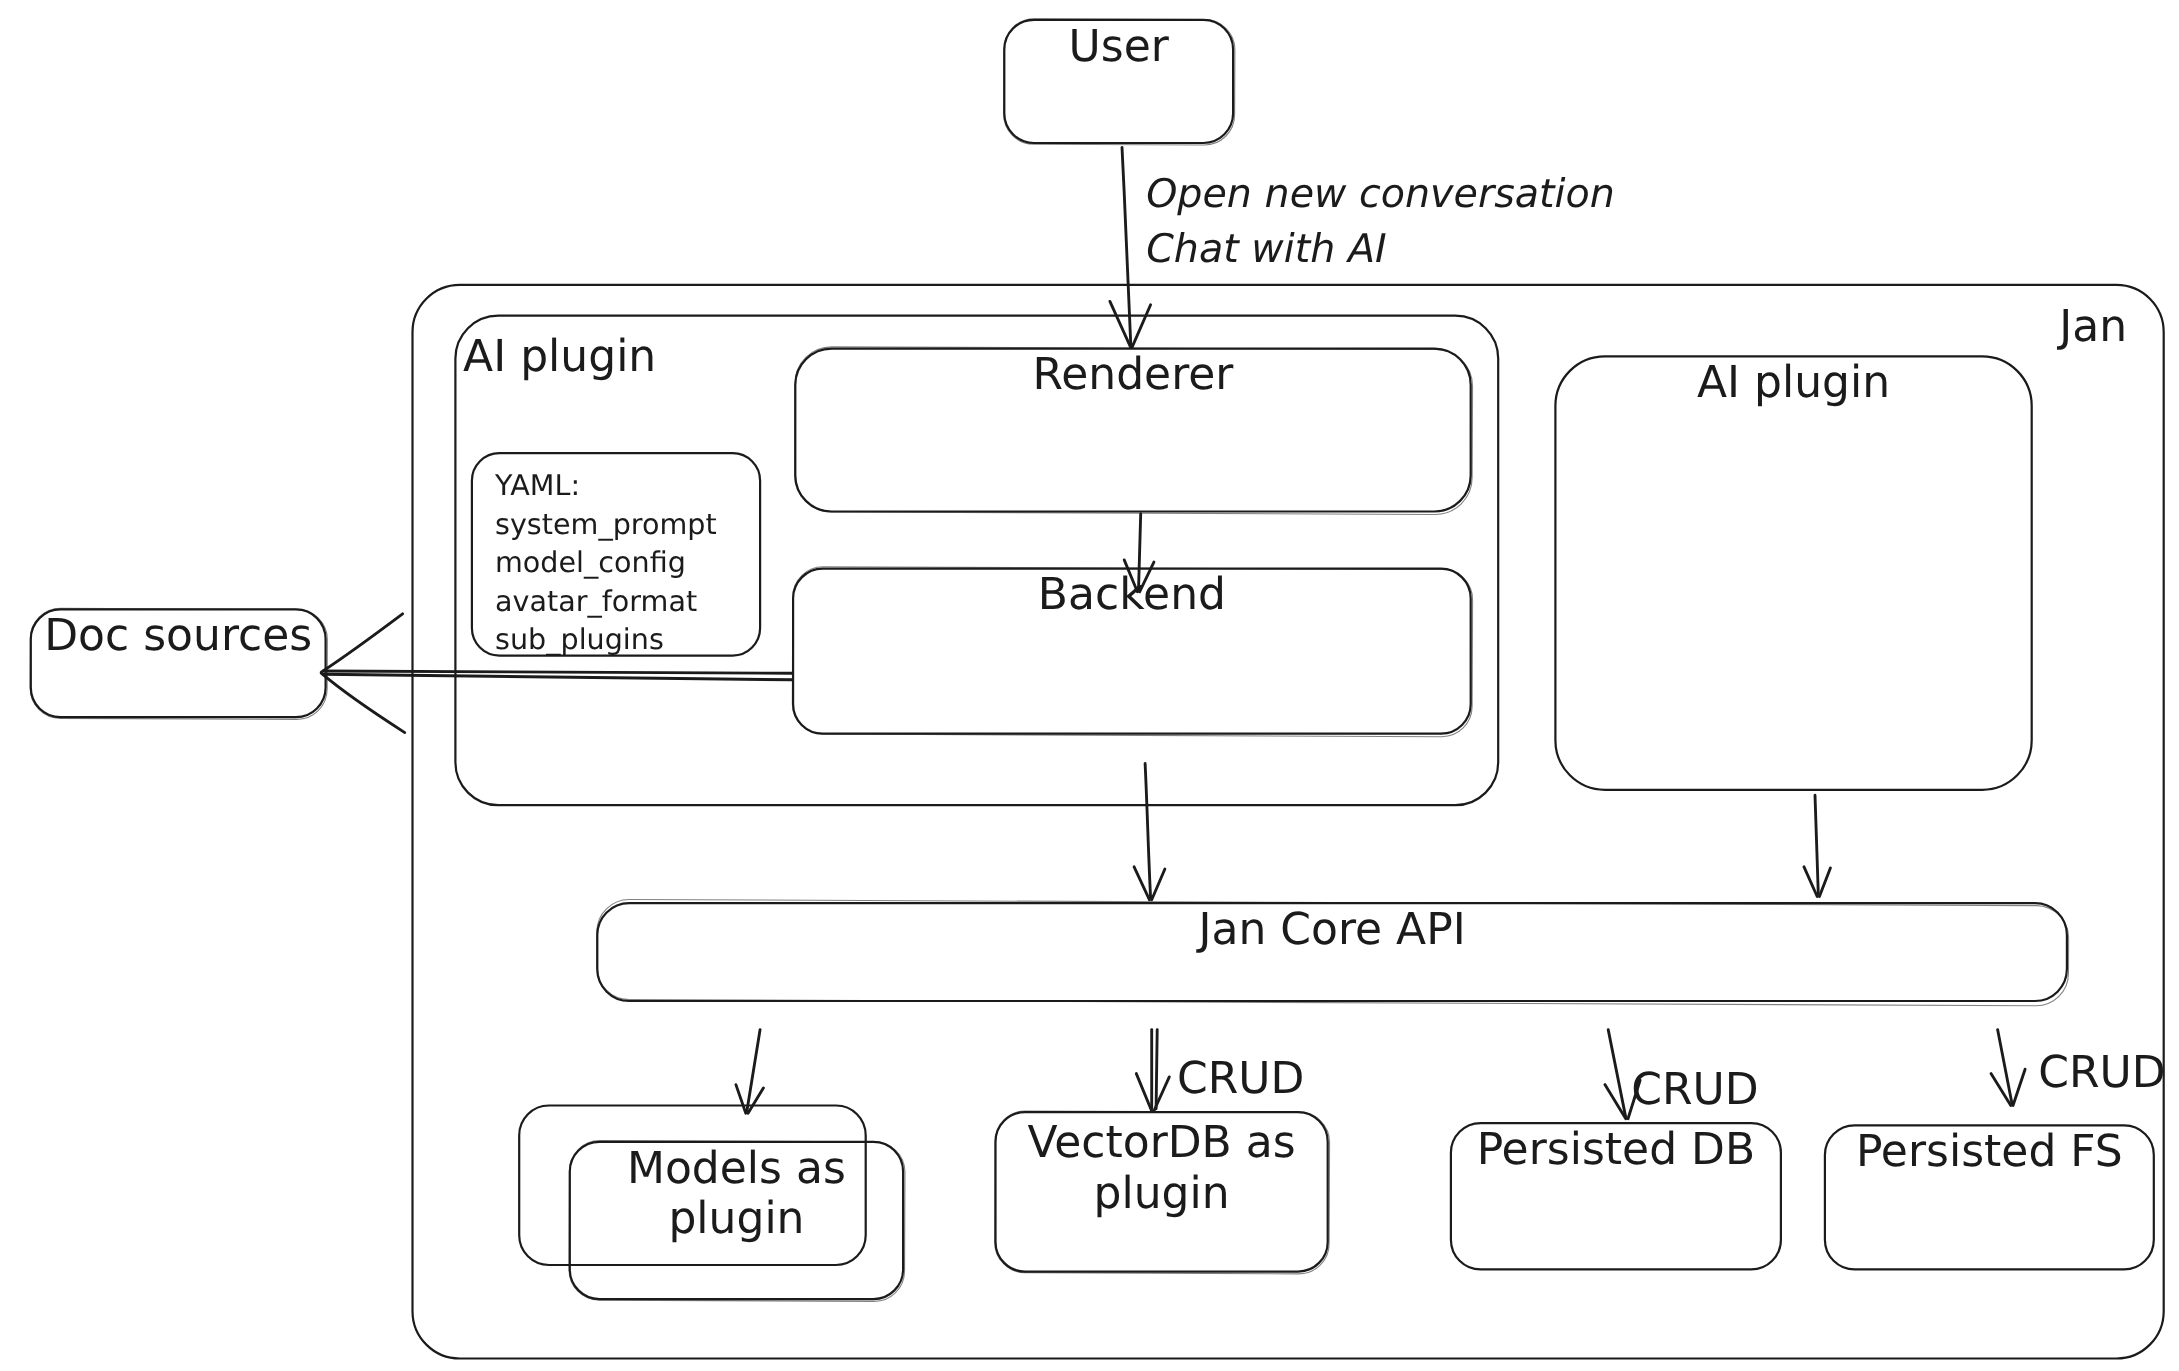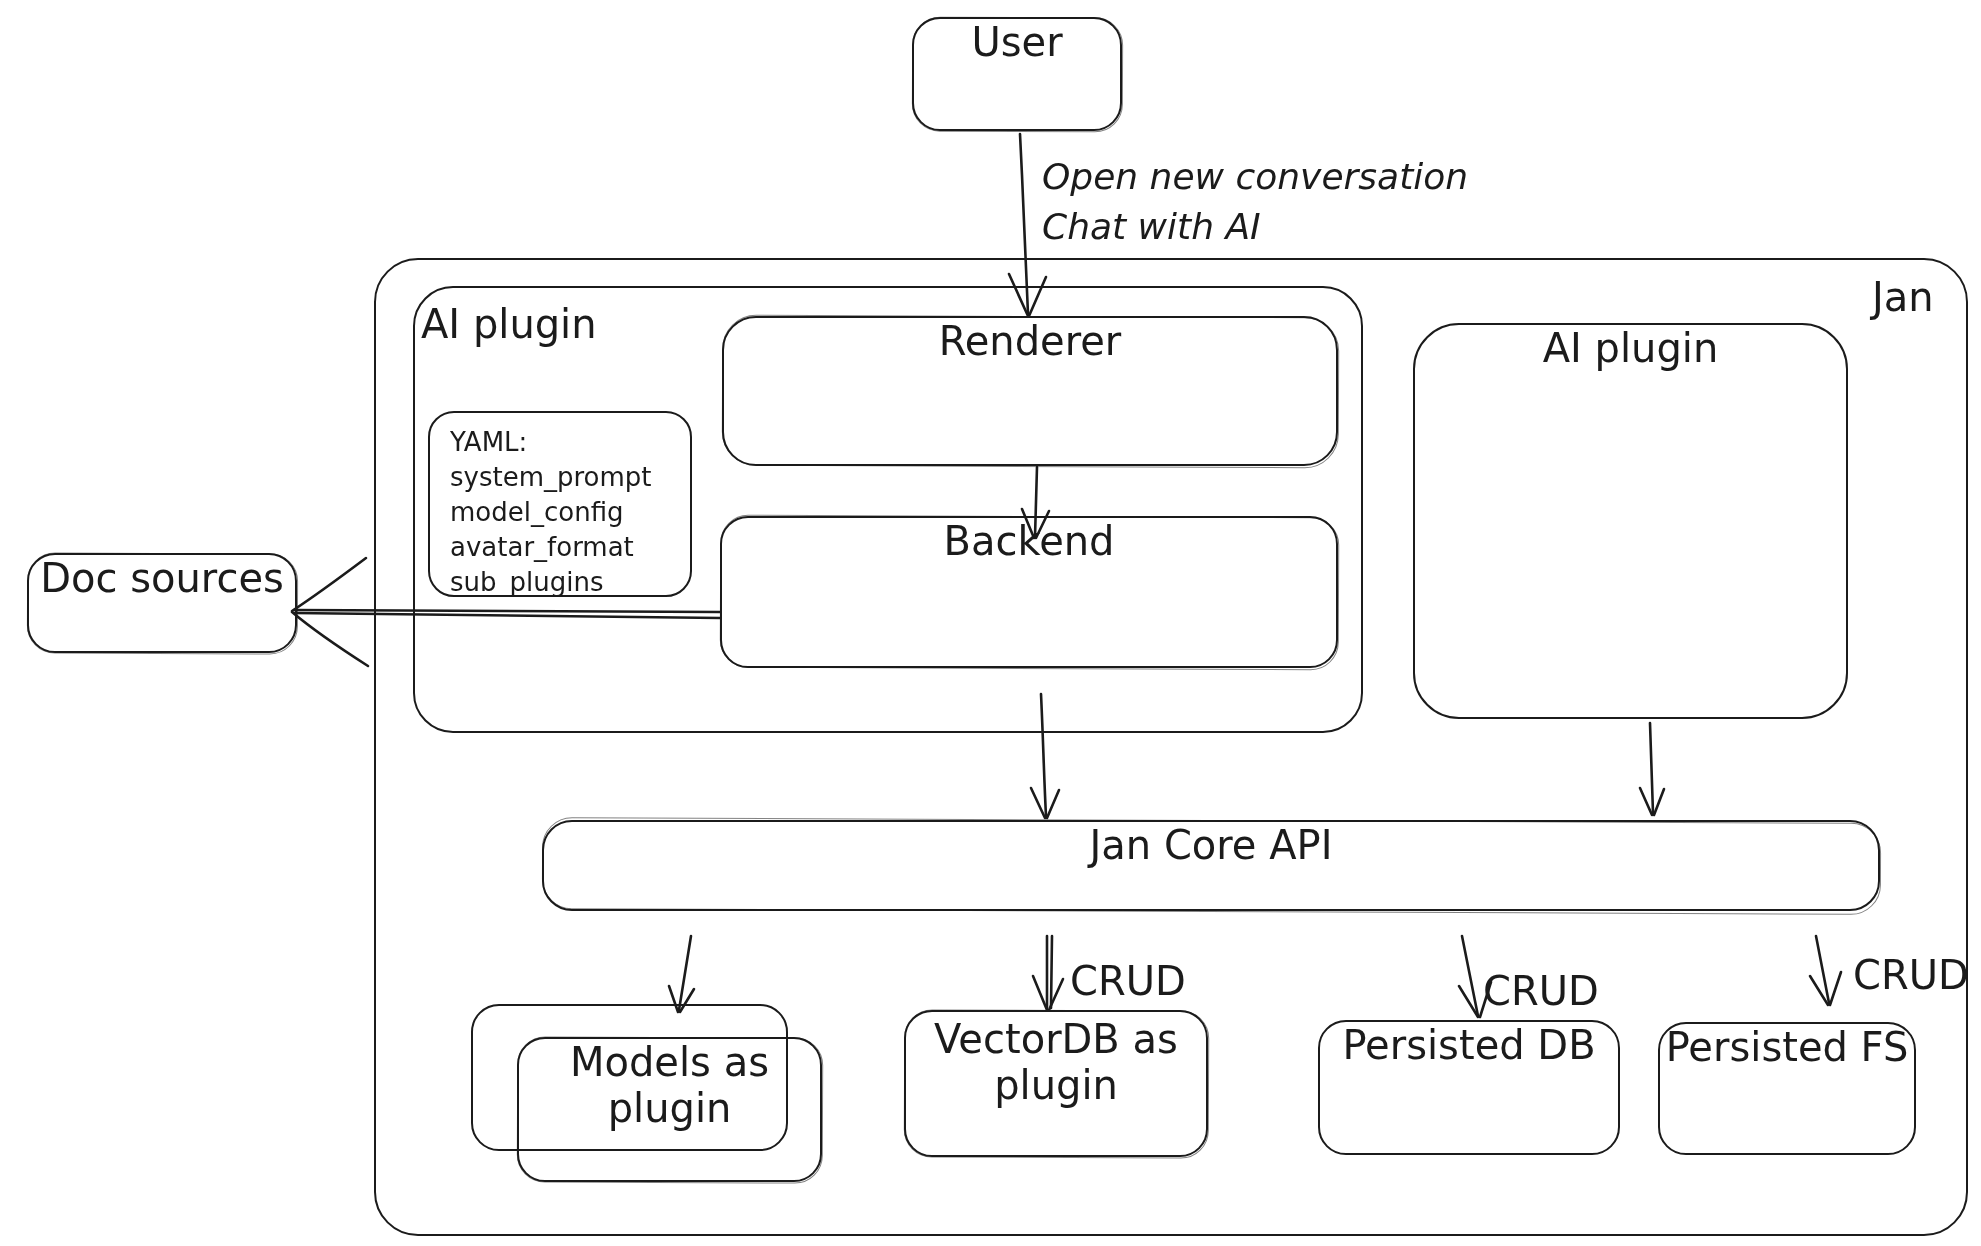--- a/index.html
+++ b/index.html
@@ -48,21 +48,21 @@
     padding: 12px 8px 17px 20px; text-align: left;
     font-size: 26px; line-height: 35px;
   }
   #doc-sources     { left: 15px;   top: 553px;  width: 270px; height: 100px; border-radius: 28px; margin-left: 12px; }
   #ai-plugin-right { left: 1413px; top: 323px;  width: 435px; height: 396px; border-radius: 46px; }
   #jan-core        { left: 542px;  top: 820px;  width: 1338px; height: 91px; border-radius: 30px; }
   #models-back     { left: 471px;  top: 1004px; width: 317px; height: 147px; border-radius: 28px; }
   #models-front    { left: 517px;  top: 1037px; width: 305px; height: 145px; border-radius: 28px; padding: 0 28px; }
   #vectordb        { left: 904px;  top: 1010px; width: 304px; height: 147px; border-radius: 28px; padding: 4px 20px; }
   #persisted-db    { left: 1318px; top: 1020px; width: 302px; height: 135px; border-radius: 28px; }
-  #persisted-fs    { left: 1658px; top: 1022px; width: 258px; height: 133px; border-radius: 28px; }
+  #persisted-fs    { left: 1658px; top: 1022px; width: 301px; height: 133px; border-radius: 28px; }
 
   #edge-user-label { left: 1042px; top: 152px; font-size: 36px; line-height: 50px; }
   #get-stream-label{ left: 372px;  top: 940px; }
   #crud-vectordb   { left: 1070px; top: 958px; }
   #crud-persisted-db { left: 1483px; top: 968px; }
   #crud-persisted-fs { left: 1853px; top: 952px; }
 
   #arrows { position: absolute; left: 0; top: 0; width: 1981px; height: 1246px; }
   #arrows path { stroke: #1b1b1b; stroke-width: 2.6; fill: none; stroke-linecap: round; }
 </style>

